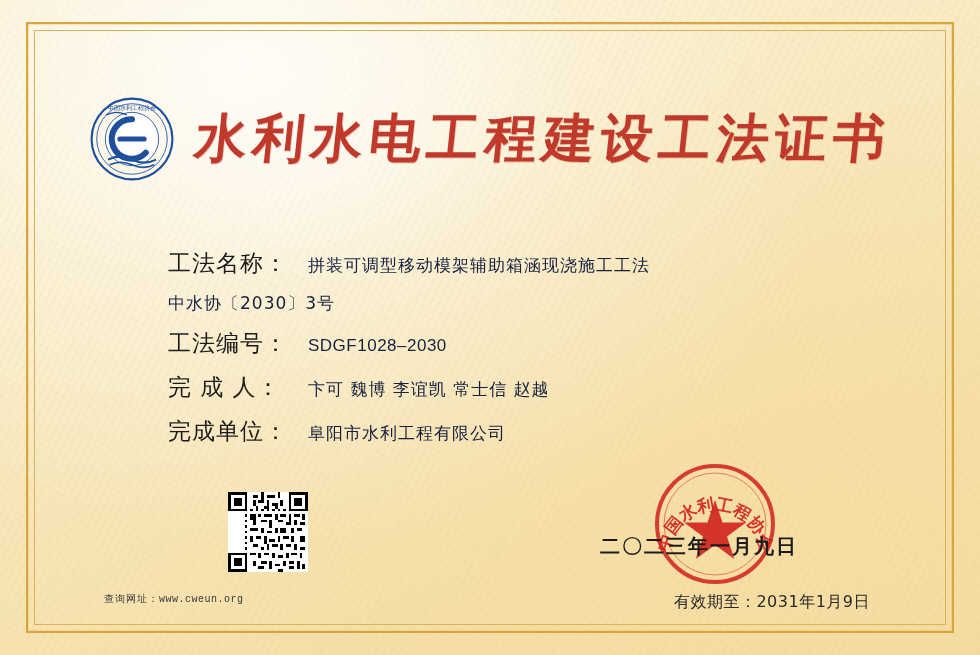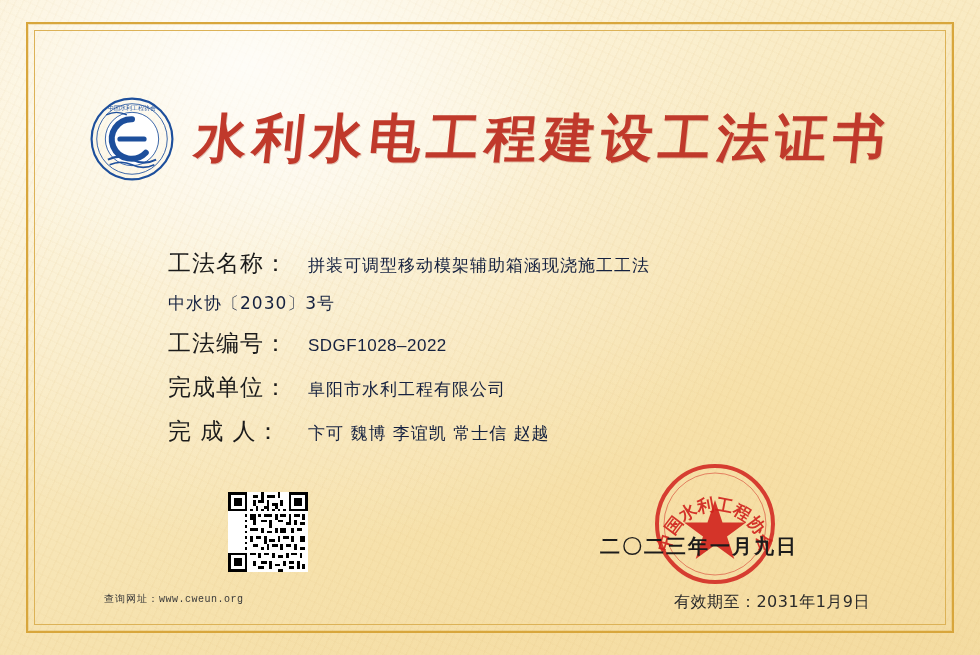--- a/index.html
+++ b/index.html
@@ -206,29 +206,29 @@
   <div class="fields">
     <div class="field-row">
       <div class="field-label">工法名称：</div>
       <div class="field-value">拼装可调型移动模架辅助箱涵现浇施工工法</div>
     </div>
     <div class="field-row">
       <div class="field-value">中水协〔2030〕3号</div>
     </div>
     <div class="field-row">
       <div class="field-label">工法编号：</div>
-      <div class="field-value latin">SDGF1028–2022</div>
+      <div class="field-value latin">SDGF1028–2030</div>
+    </div>
+    <div class="field-row">
+      <div class="field-label">完 成 人：</div>
+      <div class="field-value">卞可 魏博 李谊凯 常士信 赵越</div>
     </div>
     <div class="field-row">
       <div class="field-label">完成单位：</div>
       <div class="field-value">阜阳市水利工程有限公司</div>
-    </div>
-    <div class="field-row">
-      <div class="field-label">完 成 人：</div>
-      <div class="field-value">卞可 魏博 李谊凯 常士信 赵越</div>
     </div>
   </div>
 
   <div class="qr">
     <svg viewBox="0 0 29 29" width="80" height="80" shape-rendering="crispEdges" aria-hidden="true">
       <rect width="29" height="29" fill="#ffffff"></rect>
       <g fill="#000000">
 
         <rect x="0" y="0" width="7" height="1"></rect>
           <rect x="0" y="6" width="7" height="1"></rect>

